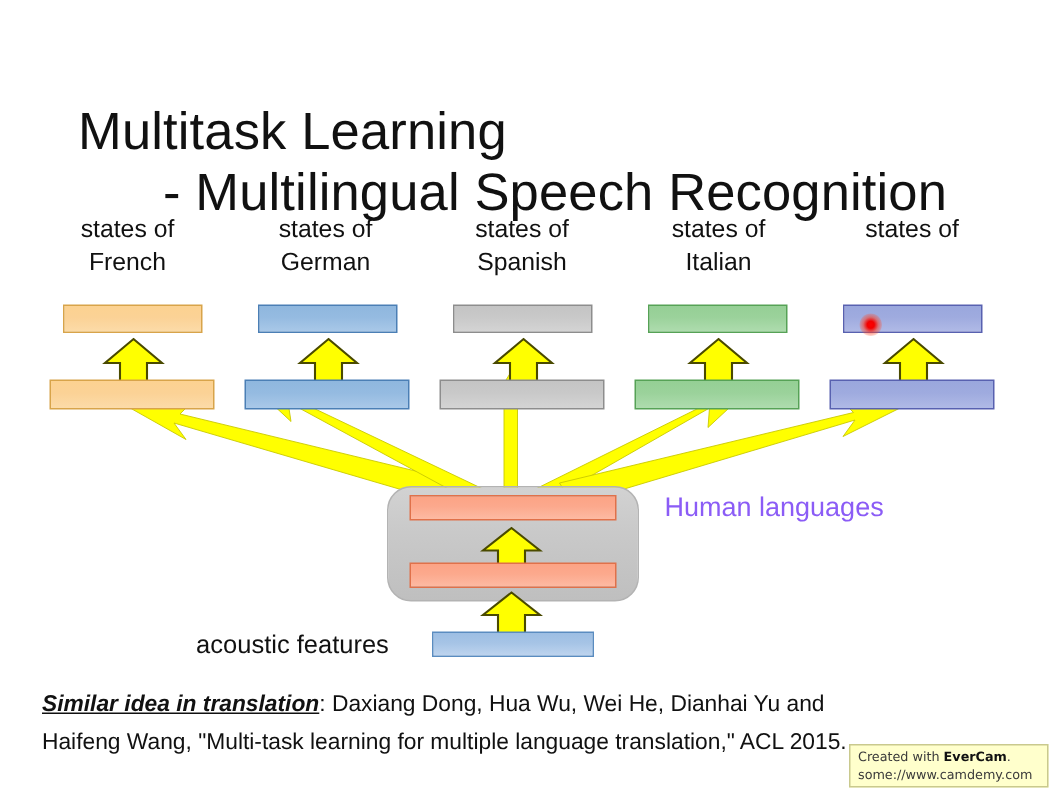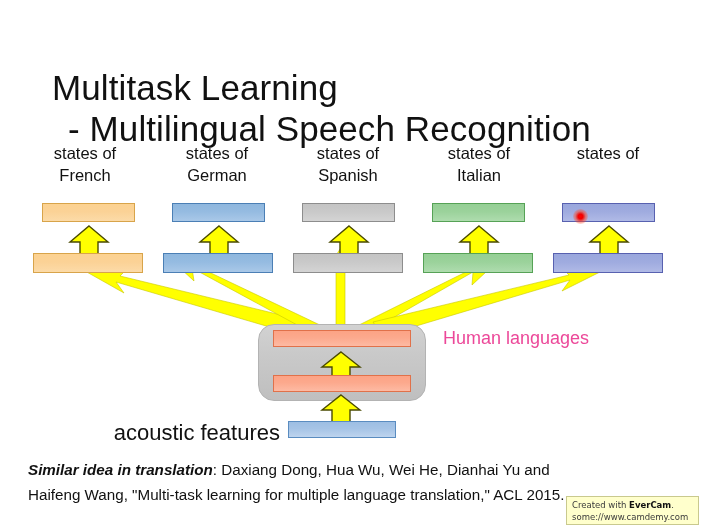--- a/index.html
+++ b/index.html
@@ -23,21 +23,21 @@
     left: 52px;
     top: 27px;
     width: 620px;
     font-size: 35px;
     line-height: 1.17;
     letter-spacing: 0.1px;
     color: #111111;
     font-weight: 400;
     white-space: pre-line;
   }
-  #title .line2 { display: block; padding-left: 16px; }
+  #title .line2 { display: block; padding-left: 16px; text-align: center; }
 
   
   .col-label {
     position: absolute;
     width: 130px;
     text-align: center;
     font-size: 16.5px;
     line-height: 1.33;
     color: #111111;
   }
@@ -120,48 +120,49 @@
   }
 
   
   #side-note {
     position: absolute;
     left: 443px;
     top: 325px;
     width: 250px;
     font-size: 18px;
     line-height: 1.55;
-    color: #ec4899;
+    color: #8b5cf6;
   }
   #side-note span { display: block; }
 
   
   #acoustic-label {
     position: absolute;
     left: 110px;
     top: 420px;
     width: 170px;
-    text-align: right;
-    font-size: 22px;
+    text-align: center;
+    font-size: 17px;
     color: #111111;
   }
 
   
   #citation {
     position: absolute;
     left: 28px;
     top: 458px;
     width: 655px;
     font-size: 15.2px;
     line-height: 1.62;
     color: #111111;
   }
   #citation .emph {
     font-weight: bold;
     font-style: italic;
+    text-decoration: underline;
     text-align: right;
   }
 
   
   #watermark {
     position: absolute;
     left: 566px;
     top: 496px;
     width: 133px;
     height: 29px;

